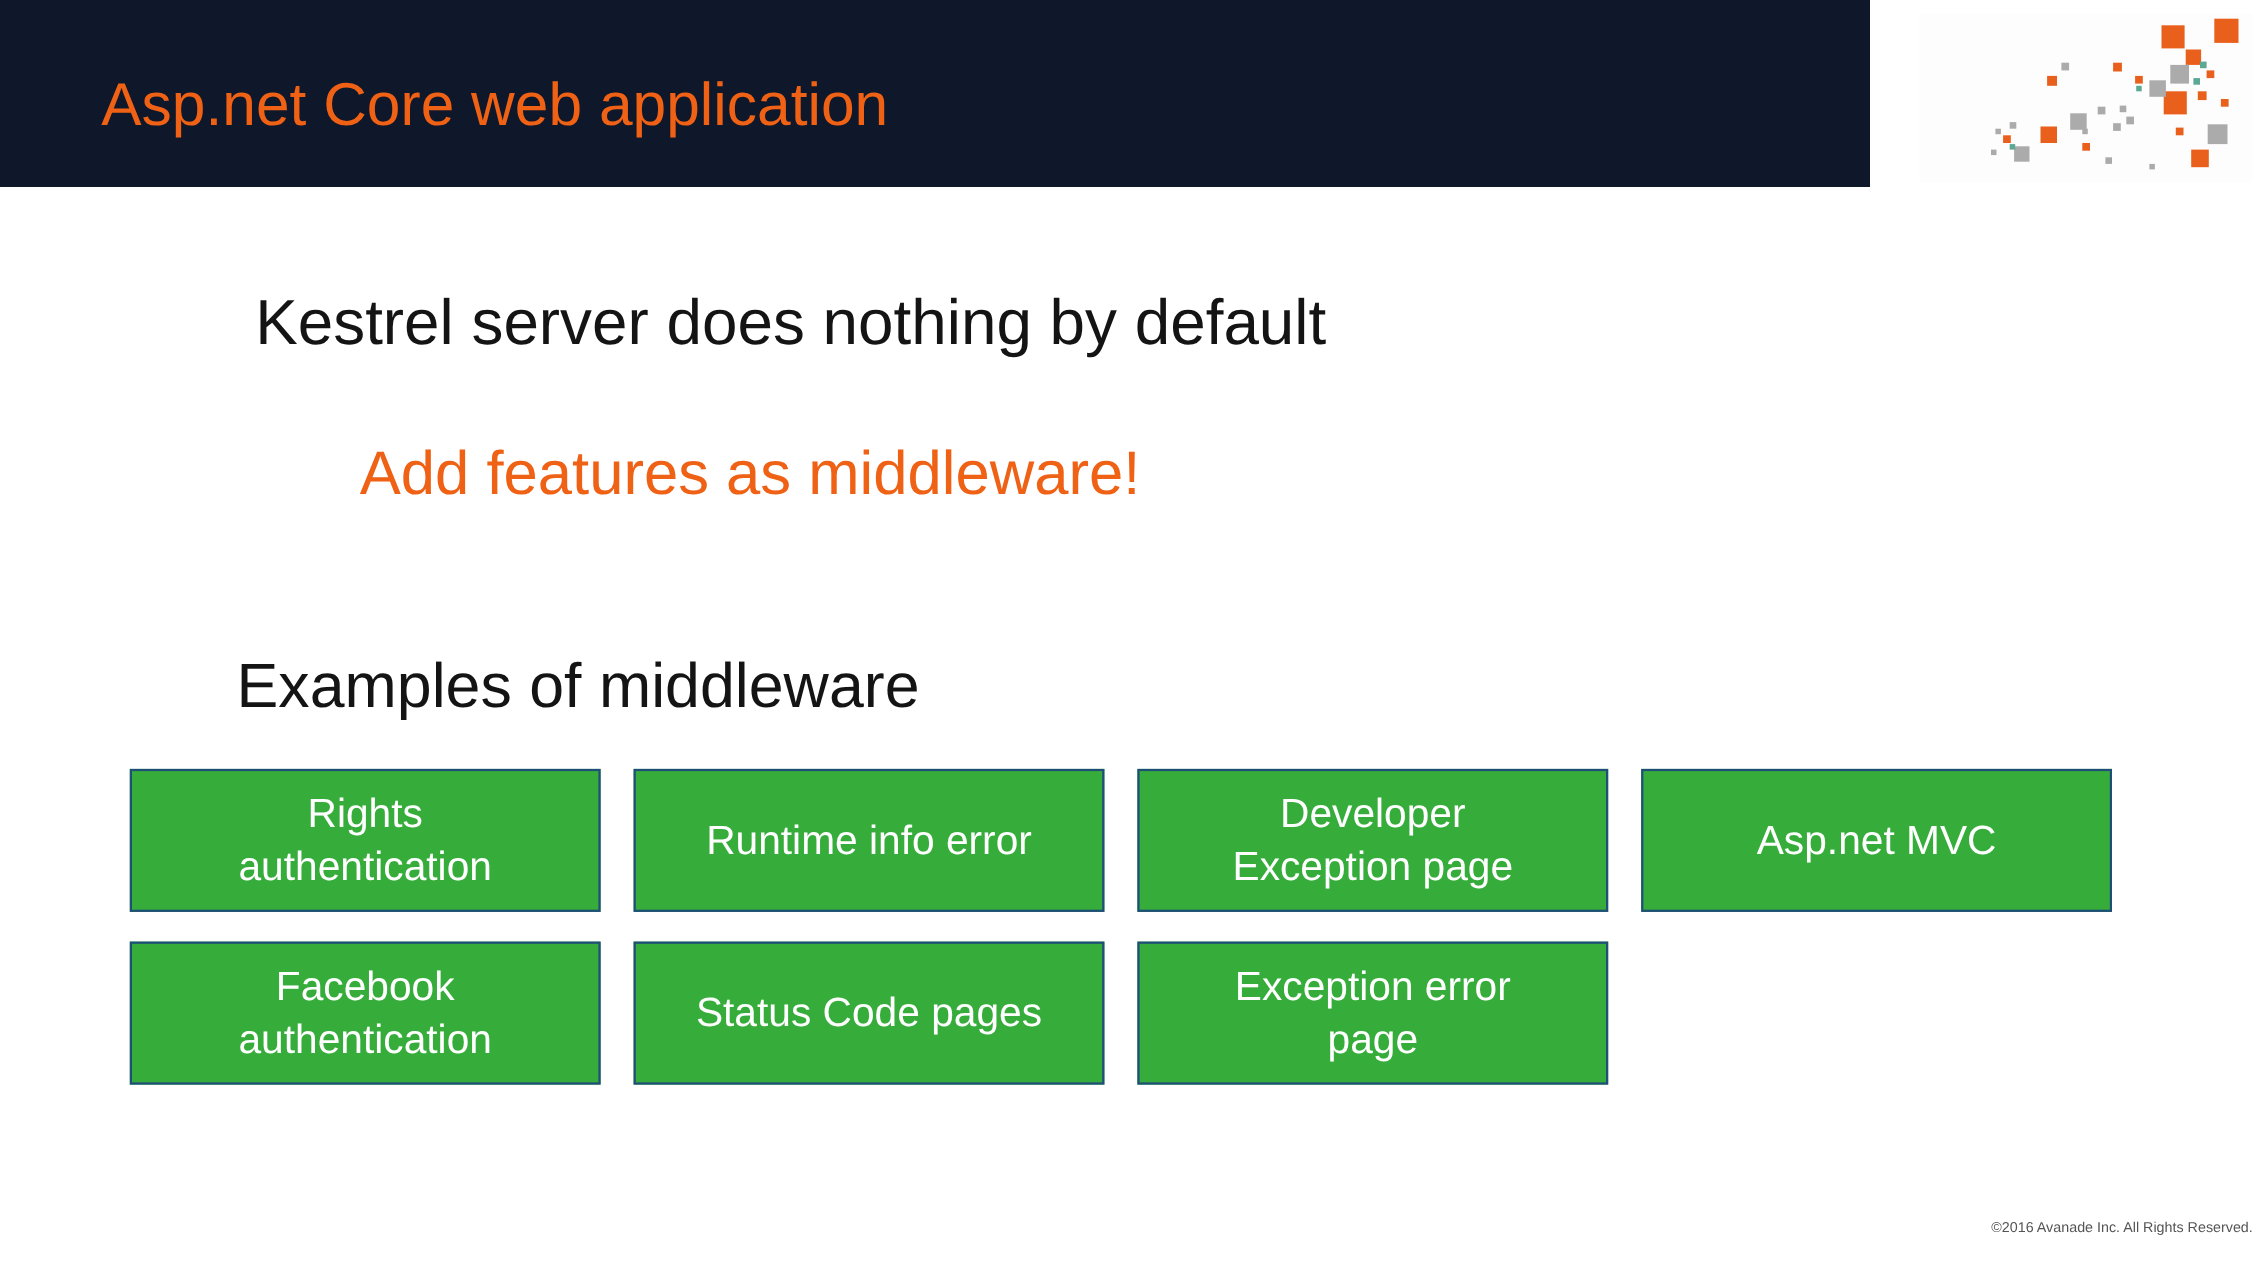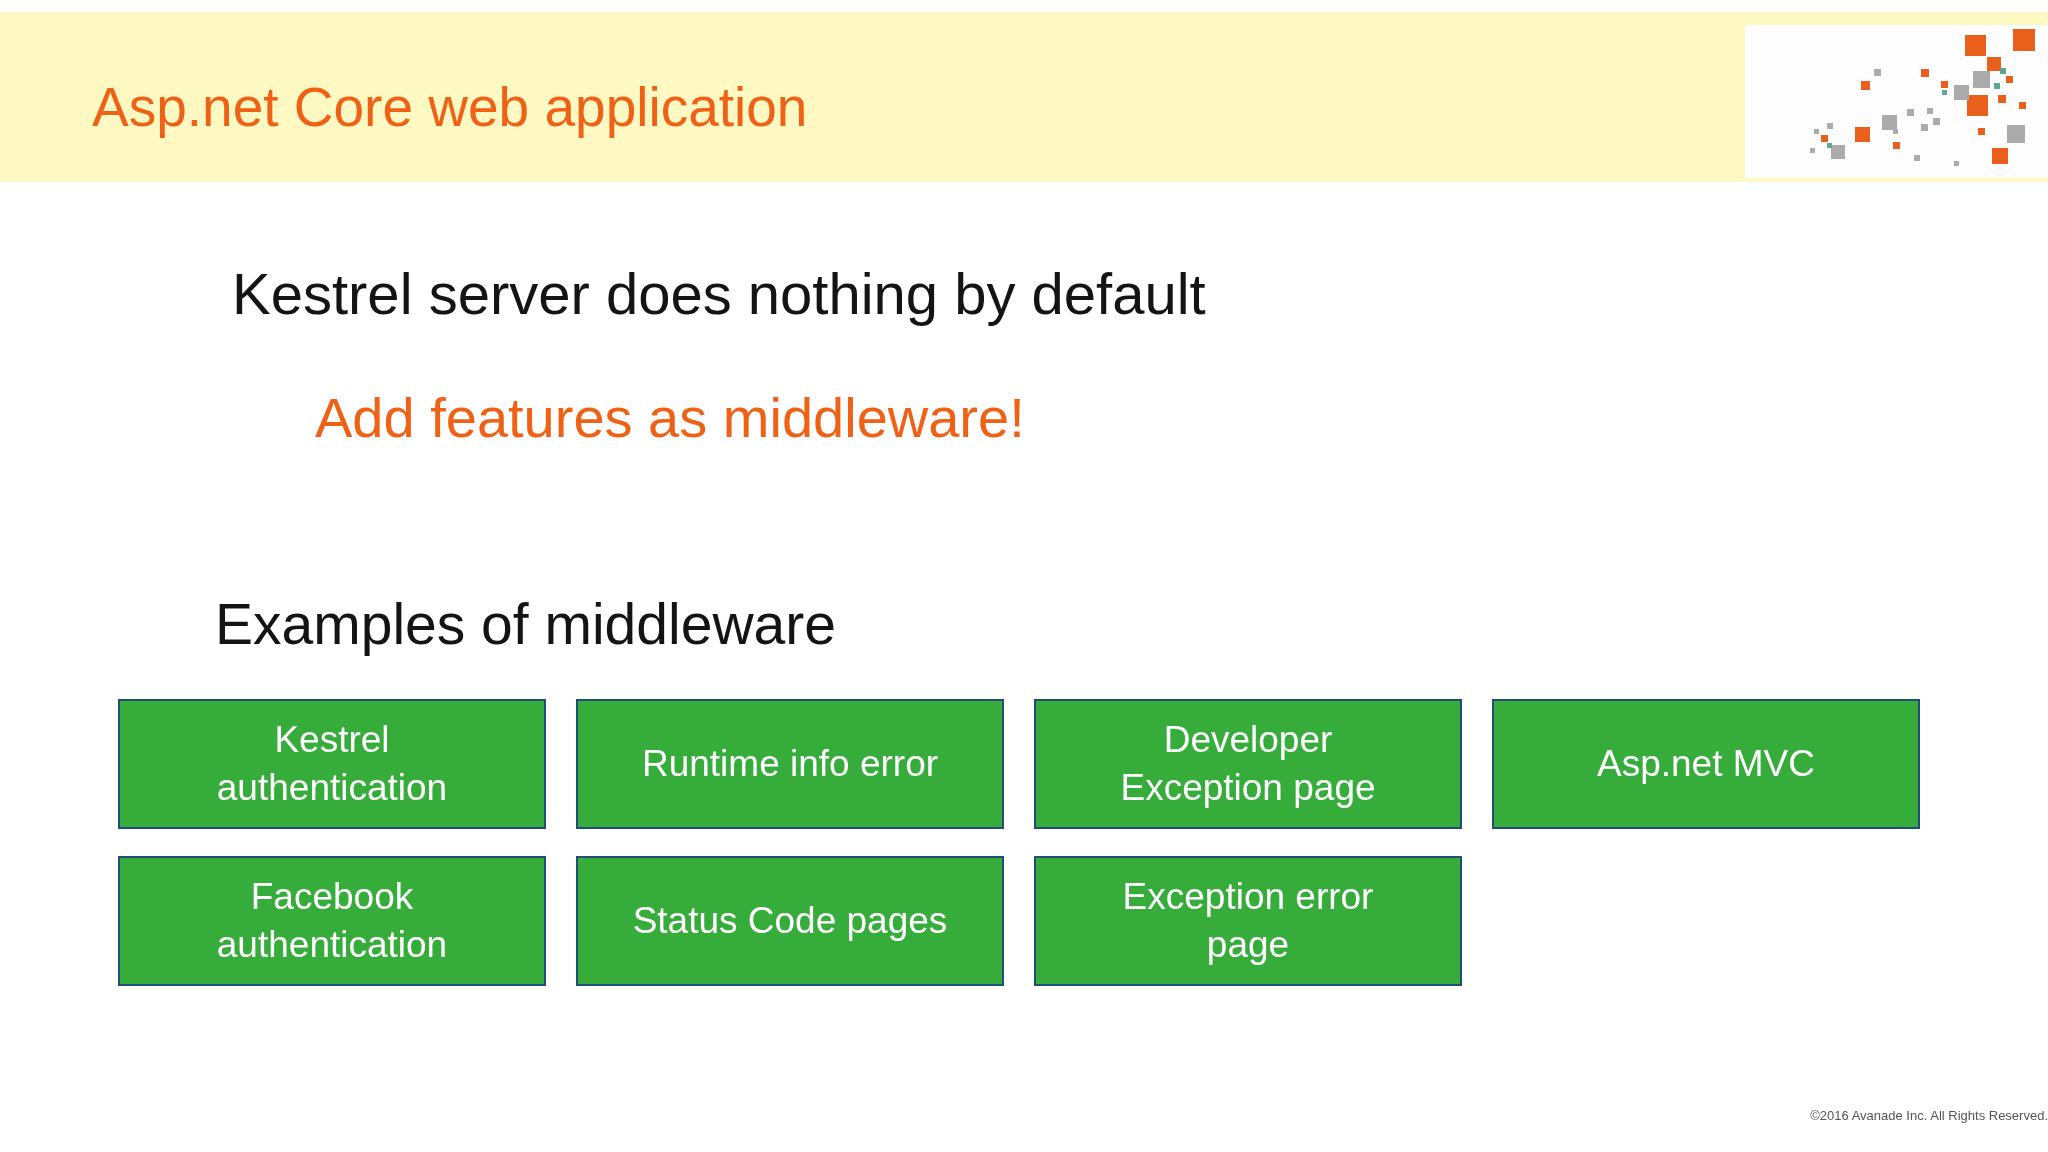--- a/index.html
+++ b/index.html
@@ -11,24 +11,24 @@
   .slide {
     position: relative;
     width: 2048px;
     height: 1152px;
     background: #ffffff;
     overflow: hidden;
   }
   
   .header {
     position: absolute;
-    left: 0; top: 12px;
-    width: 2048px;
+    left: 0; top: 0;
+    width: 1700px;
     height: 170px;
-    background: #fef9c3;
+    background: #0f172a;
   }
   .slide-title {
     position: absolute;
     left: 92px;
     top: 62px;
     margin: 0;
     font-size: 55px;
     font-weight: 400;
     letter-spacing: 0px;
     color: var(--accent_orange, #ef6115);
@@ -63,21 +63,21 @@
     font-size: 58px;
     font-weight: 400;
     color: #141414;
     line-height: 70px;
     white-space: nowrap;
   }
   .highlight {
     position: absolute;
     left: 315px;
     top: 383px;
-    margin: 0;
+    margin: 12px;
     font-size: 56px;
     font-weight: 400;
     color: var(--accent_orange, #ef6115);
     line-height: 70px;
     white-space: nowrap;
   }
   .examples-heading {
     position: absolute;
     left: 215px;
     top: 589px;
@@ -174,21 +174,21 @@
   </div>
 
   <p class="statement">Kestrel server does nothing by default</p>
 
   <p class="highlight">Add features as middleware!</p>
 
   <h2 class="examples-heading">Examples of middleware</h2>
 
   <div class="grid">
     <div class="mw-box">
-      <span class="label">Kestrel
+      <span class="label">Rights
 authentication</span>
     </div>
     <div class="mw-box">
       <span class="label">Runtime info error</span>
     </div>
     <div class="mw-box">
       <span class="label">Developer
 Exception page</span>
     </div>
     <div class="mw-box">

